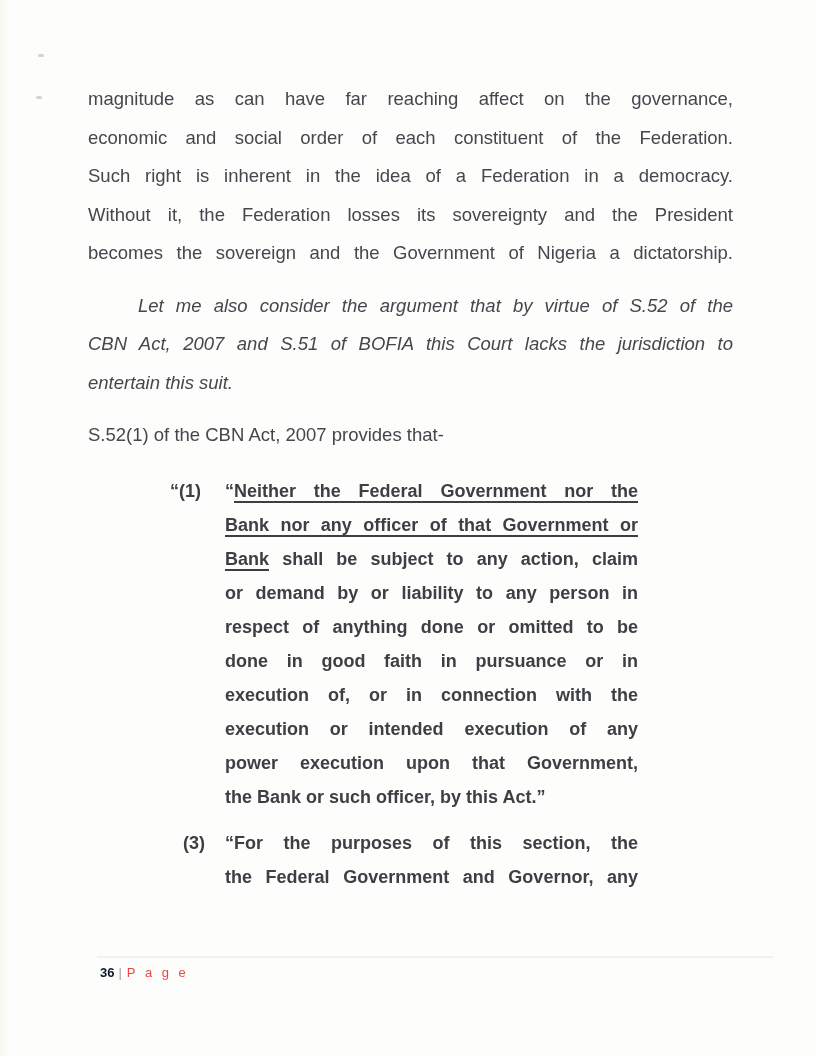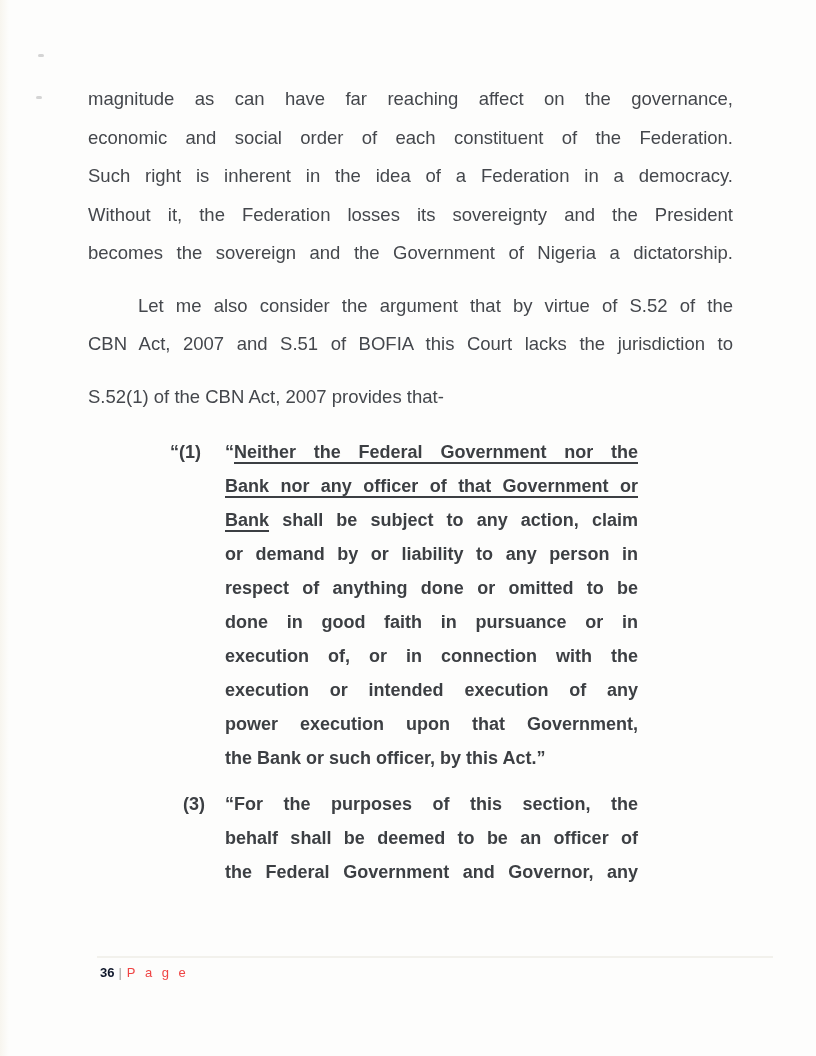--- a/index.html
+++ b/index.html
@@ -23,21 +23,21 @@
   .speck.s2{left:36px;top:96px;}
   .content{
     position:absolute;left:88px;top:80px;width:645px;
     color:#44474c;
   }
   .bline{
     font-size:18.5px;line-height:38.5px;white-space:normal;
   }
   .just{text-align:justify;text-align-last:justify;}
   .left{text-align:left;}
-  .p2{margin-top:14px;}
+  .p2{margin-top:14px;font-style:italic;}
   .ind{padding-left:50px;}
   .s52{margin-top:14px;}
   .quote-block{display:flex;margin-left:82px;}
   .qb1{margin-top:19px;}
   .qb3{margin-top:12px;}
   .quote-label{
     width:55px;flex:none;font-weight:bold;font-size:18px;line-height:34px;color:#3c3f43;
   }
   .quote-label.indent-label{box-sizing:border-box;padding-left:13px;}
   .quote-text{width:413px;flex:none;}
@@ -74,20 +74,21 @@
     <div class="bline just">magnitude as can have far reaching affect on the governance,</div>
     <div class="bline just">economic and social order of each constituent of the Federation.</div>
     <div class="bline just">Such right is inherent in the idea of a Federation in a democracy.</div>
     <div class="bline just">Without it, the Federation losses its sovereignty and the President</div>
     <div class="bline just">becomes the sovereign and the Government of Nigeria a dictatorship.</div>
   </div>
 
   <div class="p2">
     <div class="bline just ind">Let me also consider the argument that by virtue of S.52 of the</div>
     <div class="bline just">CBN Act, 2007 and S.51 of BOFIA this Court lacks the jurisdiction to</div>
+    <div class="bline left">entertain this suit.</div>
   </div>
 
   <div class="s52">
     <div class="bline left">S.52(1) of the CBN Act, 2007 provides that-</div>
   </div>
 
   <div class="quote-block qb1">
     <div class="quote-label">“(1)</div>
     <div class="quote-text">
       <div class="qline just"><span>“</span><span class="u">Neither the Federal Government nor the</span></div>
@@ -100,21 +101,20 @@
       <div class="qline just">execution or intended execution of any</div>
       <div class="qline just">power execution upon that Government,</div>
       <div class="qline left">the Bank or such officer, by this Act.”</div>
     </div>
   </div>
 
   <div class="quote-block qb3">
     <div class="quote-label indent-label">(3)</div>
     <div class="quote-text">
       <div class="qline just">“For the purposes of this section, the</div>
-      <div class="qline just">behalf shall be deemed to be an officer of</div>
       <div class="qline just">the Federal Government and Governor, any</div>
     </div>
   </div>
 
 </div>
 
 <div class="footer-rule"></div>
 <div class="page-footer">
   <span class="footer-num">36</span><span class="footer-sep">|</span><span class="footer-label">P a g e</span>
 </div>

